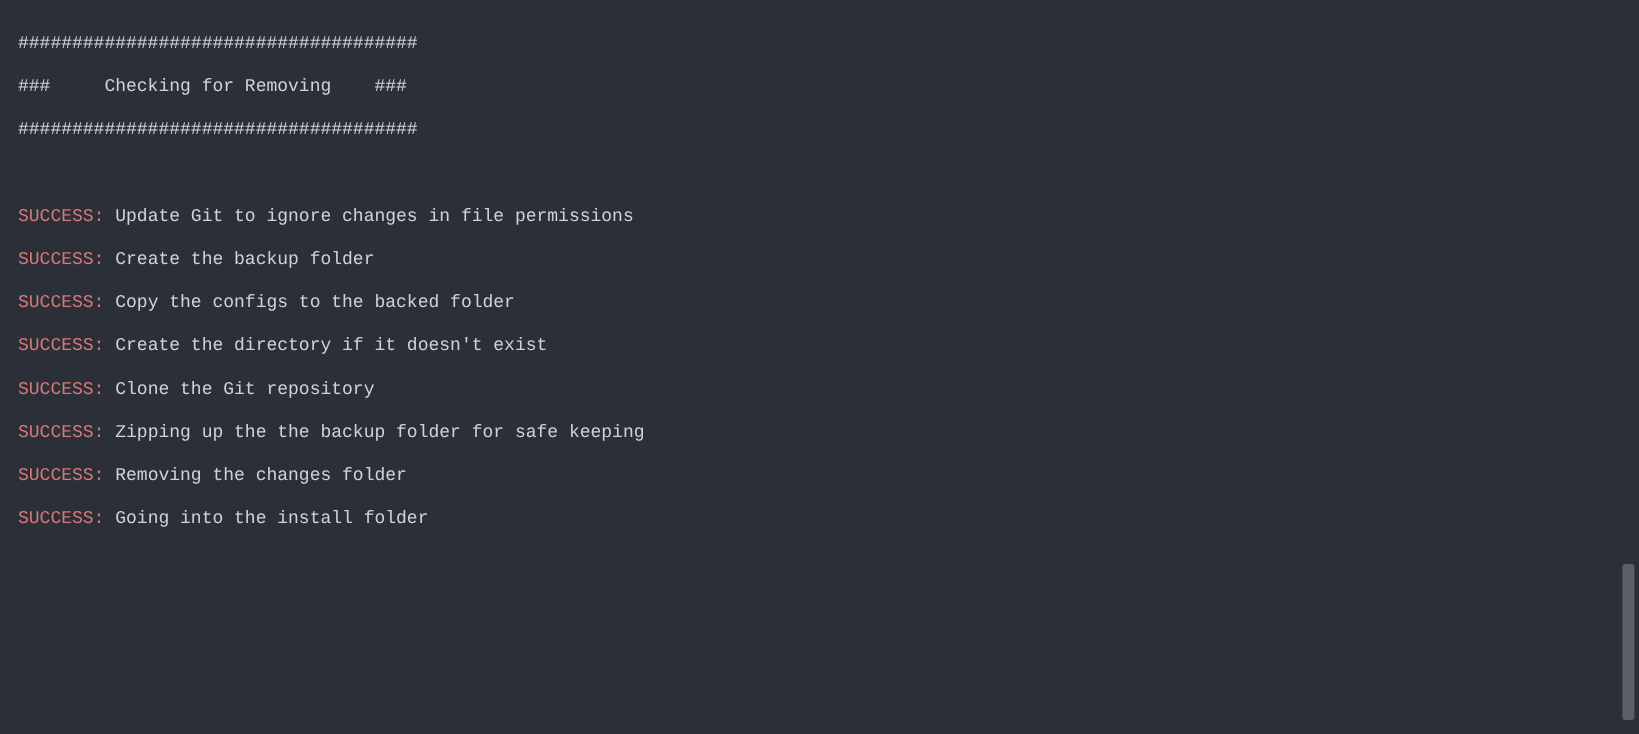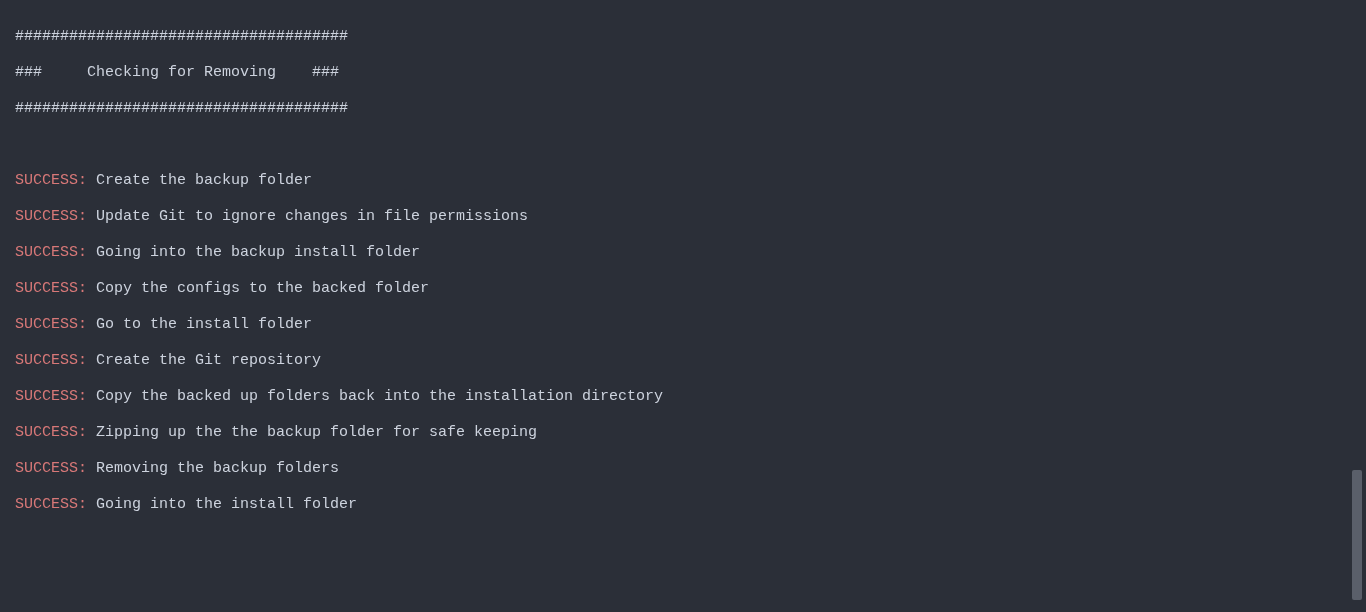--- a/index.html
+++ b/index.html
@@ -51,29 +51,27 @@
     }
   </style>
 </head>
 <body>
 
 <div class="terminal-content">
 <span class="line"><span class="text">#####################################</span></span>
 <span class="line"><span class="text">###     Checking for Removing    ###</span></span>
 <span class="line"><span class="text">#####################################</span></span>
 <span class="line"> </span>
+<span class="line"><span class="success">SUCCESS:</span><span class="text"> Update Git to ignore changes in file permissions</span></span>
 <span class="line"><span class="success">SUCCESS:</span><span class="text"> Create the backup folder</span></span>
-<span class="line"><span class="success">SUCCESS:</span><span class="text"> Update Git to ignore changes in file permissions</span></span>
-<span class="line"><span class="success">SUCCESS:</span><span class="text"> Going into the backup install folder</span></span>
 <span class="line"><span class="success">SUCCESS:</span><span class="text"> Copy the configs to the backed folder</span></span>
-<span class="line"><span class="success">SUCCESS:</span><span class="text"> Go to the install folder</span></span>
-<span class="line"><span class="success">SUCCESS:</span><span class="text"> Create the Git repository</span></span>
-<span class="line"><span class="success">SUCCESS:</span><span class="text"> Copy the backed up folders back into the installation directory</span></span>
+<span class="line"><span class="success">SUCCESS:</span><span class="text"> Create the directory if it doesn't exist</span></span>
+<span class="line"><span class="success">SUCCESS:</span><span class="text"> Clone the Git repository</span></span>
 <span class="line"><span class="success">SUCCESS:</span><span class="text"> Zipping up the the backup folder for safe keeping</span></span>
-<span class="line"><span class="success">SUCCESS:</span><span class="text"> Removing the backup folders</span></span>
+<span class="line"><span class="success">SUCCESS:</span><span class="text"> Removing the changes folder</span></span>
 <span class="line"><span class="success">SUCCESS:</span><span class="text"> Going into the install folder</span></span>
 
 
 
 
 
 
 
 
 

